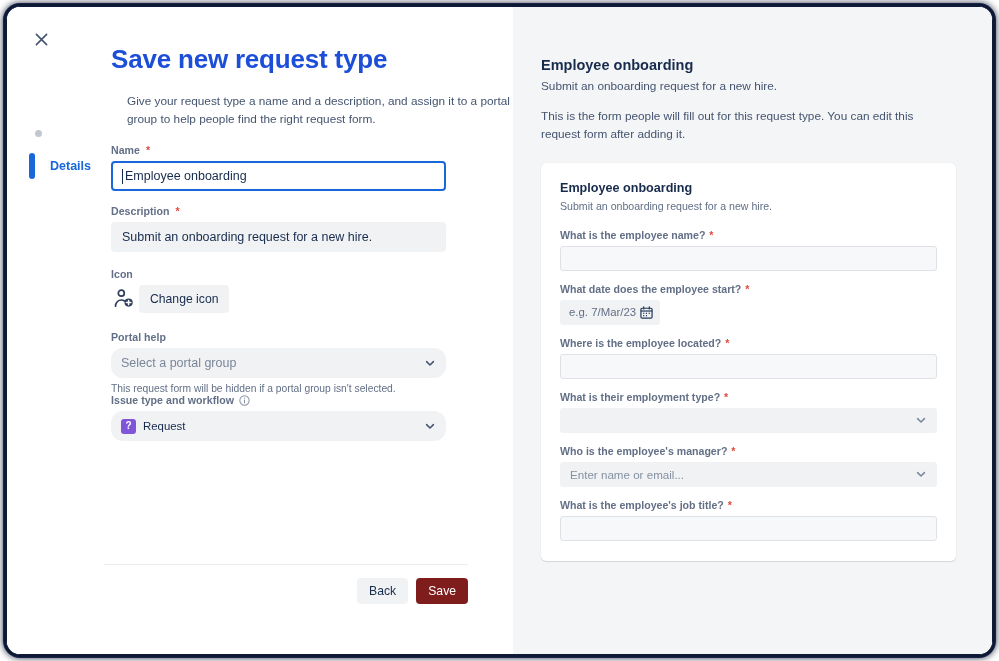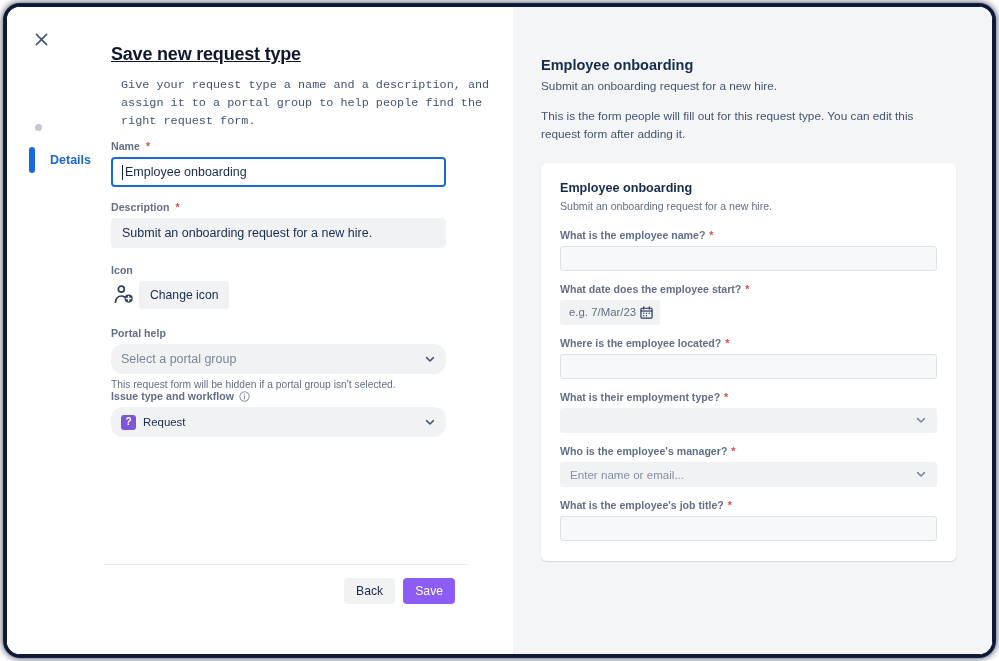--- a/index.html
+++ b/index.html
@@ -54,21 +54,21 @@
     border: none; background: transparent;
     color: #42526e;
     cursor: pointer;
     padding: 0;
   }
   .close-btn svg { display: block; }
 
   
   .stepper {
     position: absolute;
-    left: 22px; top: 117px;
+    left: 22px; top: 123px;
     width: 72px;
   }
   .step-dot {
     width: 7px; height: 7px;
     border-radius: 50%;
     background: #c1c7d0;
     margin-left: 6px;
   }
   .step-active {
     display: flex;
@@ -89,35 +89,33 @@
     white-space: nowrap;
   }
 
   
   .form-col {
     position: absolute;
     left: 104px; top: 36px;
     width: 360px;
   }
   .page-title {
-    font-size: 18px;
+    font-size: 26px;
     font-weight: 600;
-    color: #0f172a;
+    color: #1d4ed8;
     letter-spacing: -0.2px;
     margin: 0 0 9px 0;
     line-height: 1.25;
-    text-decoration: underline;
   }
   .page-desc {
     font-size: 11.8px;
     line-height: 1.55;
     color: #44546f;
-    margin: 10px;
+    margin: 16px;
     width: 398px;
-    font-family: Liberation Mono, monospace;
   }
   .field-block { margin-top: 0; }
   .field-label {
     font-size: 10.6px;
     font-weight: 700;
     color: #626f86;
     letter-spacing: 0.02px;
     margin-bottom: 5px;
     display: flex;
     align-items: center;
@@ -212,37 +210,37 @@
 
   
   .footer-divider {
     position: absolute;
     left: 97px; bottom: 89px;
     width: 364px; height: 1px;
     background: #ebecf0;
   }
   .footer-actions {
     position: absolute;
-    right: 58px; bottom: 50px;
+    right: 45px; bottom: 50px;
     display: flex;
     gap: 8px;
     align-items: center;
   }
   .btn {
     border: none;
     border-radius: 4px;
     height: 26px;
     padding: 0 12px;
     font-size: 12.2px;
     cursor: pointer;
     font-family: "Liberation Sans", sans-serif;
     display: flex; align-items: center;
   }
   .btn-subtle { background: #f1f2f4; color: #172b4d; }
-  .btn-primary { background: #8b5cf6; color: #ffffff; }
+  .btn-primary { background: #7f1d1d; color: #ffffff; }
 
   
   .right-pane {
     flex: 1 1 auto;
     background: #f4f5f7;
     height: 100%;
     padding: 50px 36px 0 28px;
     position: relative;
   }
   .preview-title {

